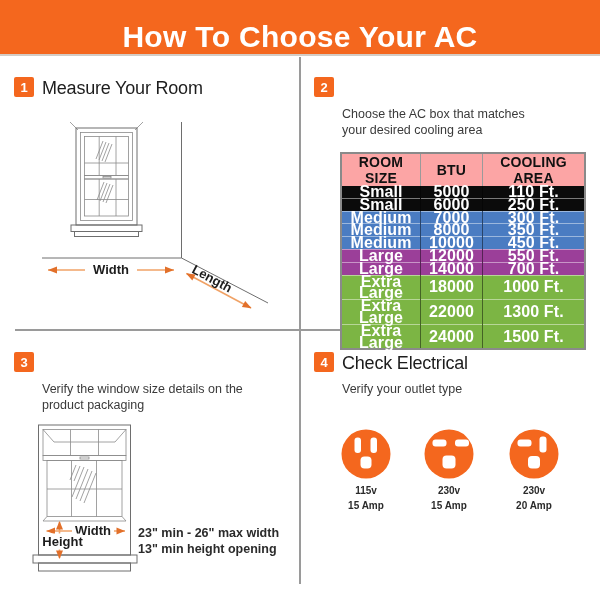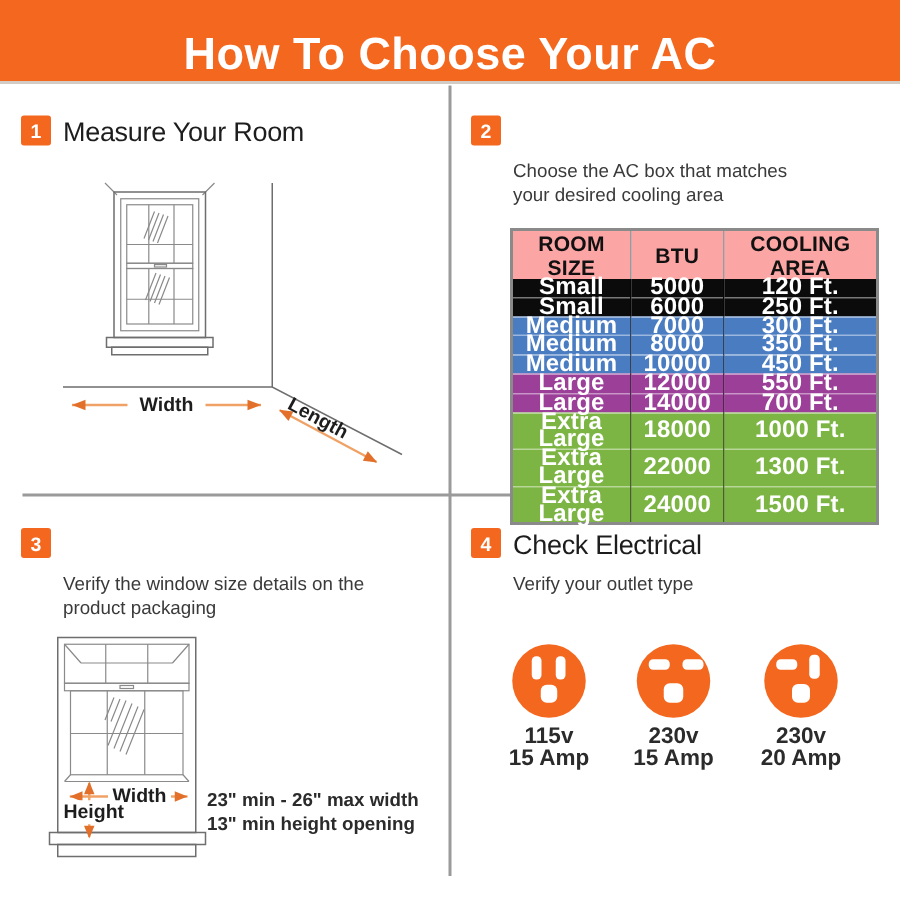--- a/index.html
+++ b/index.html
@@ -48,21 +48,21 @@
   .size-table td {
     height:11.8px; line-height:11.8px; padding:0; font-size:16px; font-weight:bold;
     color:#fff; text-align:center; letter-spacing:0.1px;
   }
   .size-table th:nth-child(2), .size-table th:nth-child(3) { border-left:1px solid #9a9a9a; }
   .size-table td:nth-child(2), .size-table td:nth-child(3) { border-left:1px solid rgba(0,0,0,0.45); }
   .size-table tbody tr + tr td { border-top:1px solid rgba(255,255,255,0.45); }
   
   .win-note { position:absolute; left:138px; top:525px; font-size:12.5px; font-weight:bold; color:#2b2b2b; line-height:16px; white-space:pre-line; }
   
-  .outlet-label { position:absolute; top:483px; width:70px; text-align:center; font-size:15px; font-weight:bold; color:#2b2b2b; line-height:15px; }
+  .outlet-label { position:absolute; top:483px; width:70px; text-align:center; font-size:10px; font-weight:bold; color:#2b2b2b; line-height:15px; }
   .ol1 { left:331px; } .ol2 { left:414px; } .ol3 { left:499px; }
   .outlet-label span { display:block; }
   .elec-note { position:absolute; left:340px; top:536px; font-size:12.5px; color:#3a3a3a; line-height:15.5px; white-space:pre-line; }
 </style>
 </head>
 <body>
 
 <div id="canvas">
 
   <div class="header">
@@ -119,21 +119,21 @@
       <tr>
         <th style="width:78px">ROOM SIZE</th>
         <th style="width:61px">BTU</th>
         <th>COOLING AREA</th>
       </tr>
     </thead>
     <tbody>
       <tr style="background: rgb(11, 11, 11);">
         <td>Small</td>
         <td>5000</td>
-        <td>120 Ft.</td>
+        <td>110 Ft.</td>
       </tr>
       <tr style="background: rgb(11, 11, 11);">
         <td>Small</td>
         <td>6000</td>
         <td>250 Ft.</td>
       </tr>
       <tr style="background: rgb(74, 124, 194);">
         <td>Medium</td>
         <td>7000</td>
         <td>300 Ft.</td>

